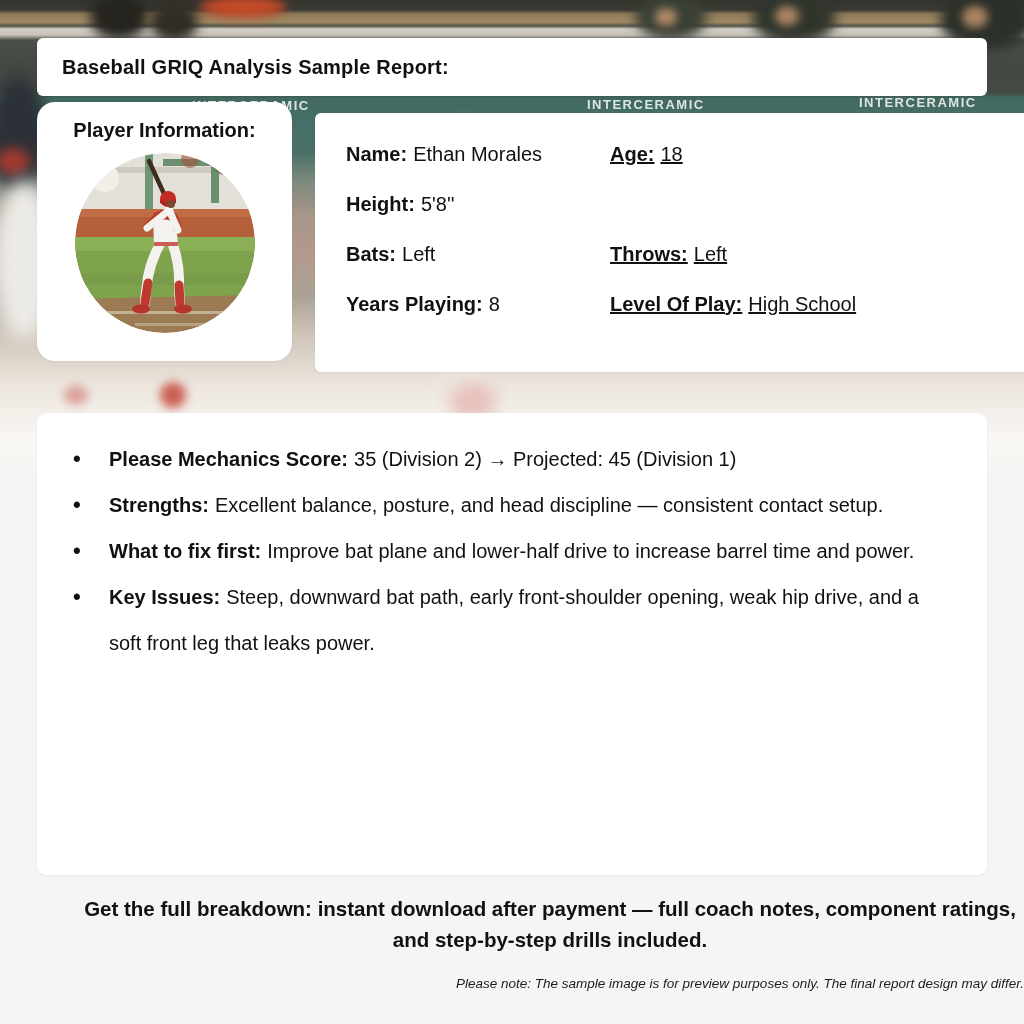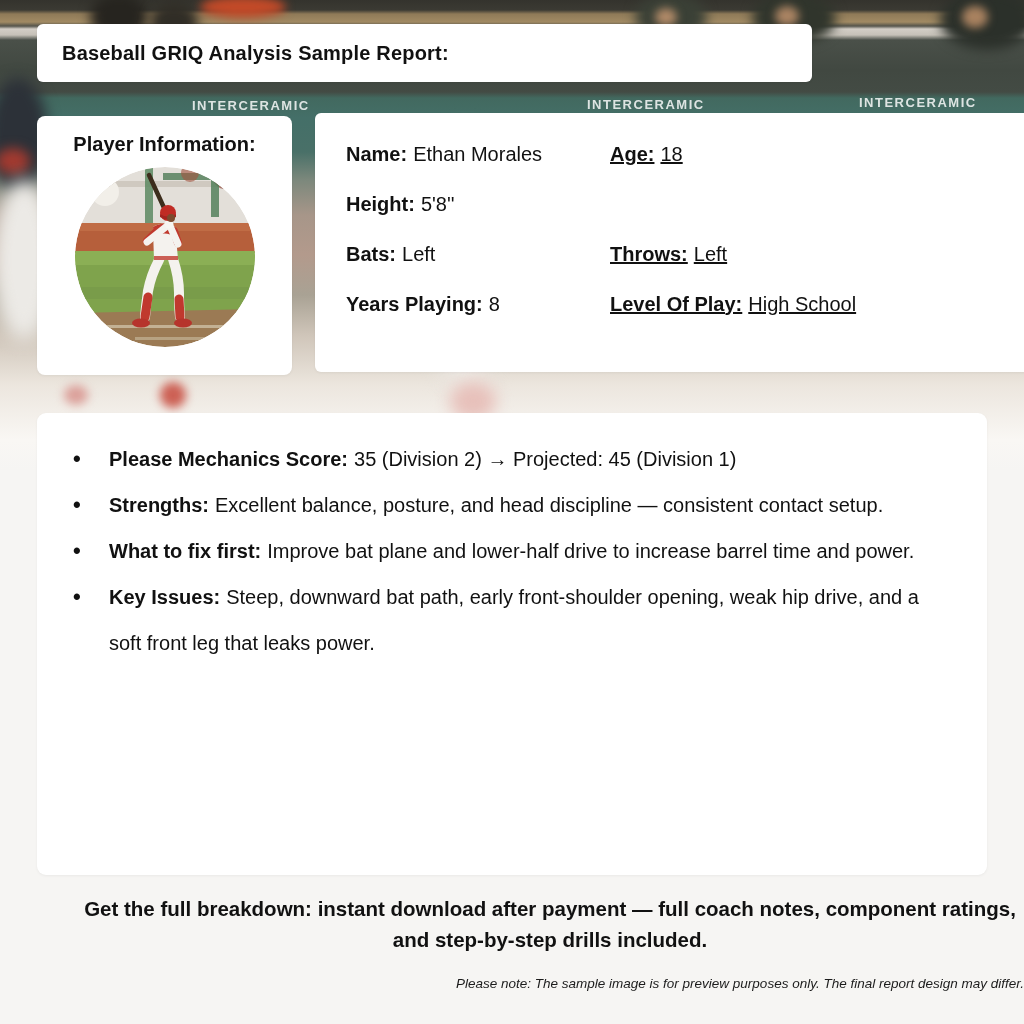--- a/index.html
+++ b/index.html
@@ -27,25 +27,25 @@
   .band{position:absolute;z-index:1;filter:blur(3px);}
   .sponsor{
     position:absolute;z-index:1;color:rgba(255,255,255,.82);
     font-weight:700;font-size:13px;letter-spacing:1.5px;filter:blur(.7px);
     white-space:nowrap;
     padding-left:17px;
   }
   
   .card{position:absolute;background:#fff;z-index:2;box-sizing:border-box;
         box-shadow:0 1px 3px rgba(0,0,0,.05);}
-  .title-card{left:37px;top:24px;width:775px;height:58px;border-radius:6px;
+  .title-card{left:37px;top:38px;width:950px;height:58px;border-radius:6px;
               display:flex;align-items:center;padding-left:25px;}
   .title-card h1{font-size:20px;font-weight:700;margin:0;letter-spacing:.2px;}
 
-  .player-card{left:37px;top:116px;width:255px;height:259px;border-radius:8px;text-align:center;}
+  .player-card{left:37px;top:102px;width:255px;height:259px;border-radius:18px;text-align:center;}
   .player-card h2{font-size:20px;font-weight:700;margin:17px 0 0;}
   .photo-wrap{width:180px;height:180px;margin:11px auto 0;border-radius:50%;overflow:hidden;}
   .photo-wrap svg{display:block;}
 
   .details-card{left:315px;top:113px;width:812px;height:259px;border-radius:6px;
                 padding:16px 20px 0 31px;}
   .detail-row{display:flex;height:50px;align-items:center;font-size:20px;}
   .col-l{width:264px;}
   .col-r{flex:1;text-decoration:underline;}
   .lbl{font-weight:700;margin-right:6px;}

